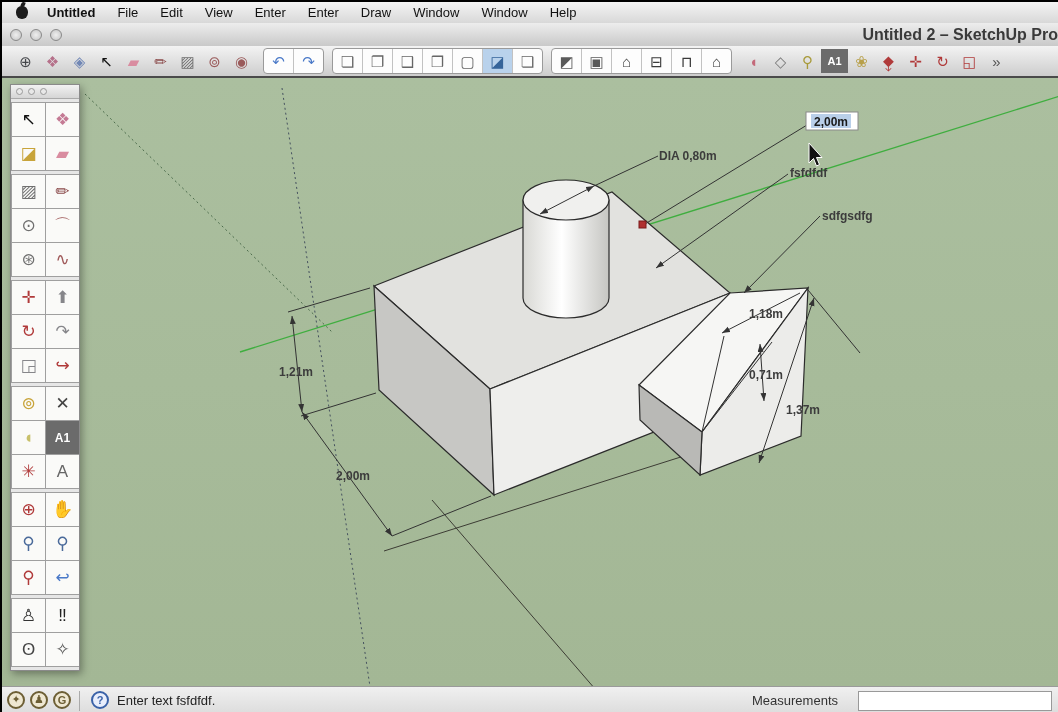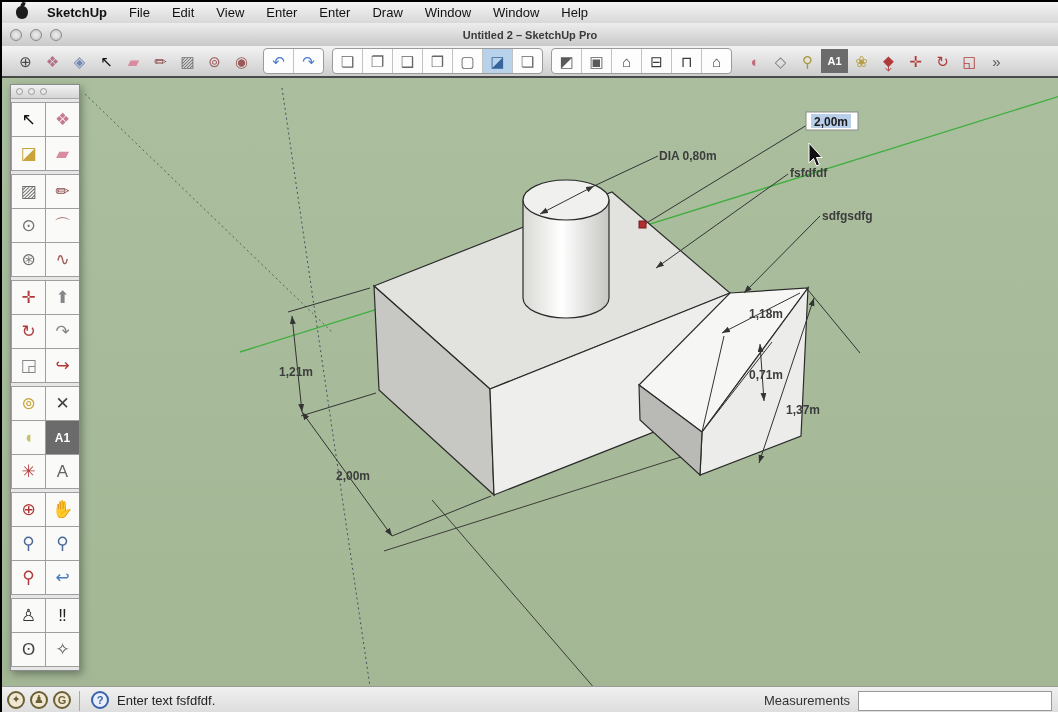--- a/index.html
+++ b/index.html
@@ -15,21 +15,21 @@
   .apple{width:12px;height:13px;background:#1c1c1c;border-radius:45% 45% 48% 48%;
     margin:0 8px 0 14px;position:relative;}
   .apple::before{content:"";position:absolute;top:-4px;left:5px;width:4px;height:5px;
     background:#1c1c1c;border-radius:60% 0 60% 0;transform:rotate(20deg);}
   
   #titlebar{position:absolute;left:0;top:21px;width:100%;height:23px;
     background:linear-gradient(#ededed,#c9c9c9);border-bottom:1px solid #8e8e8e;
     display:flex;align-items:center;}
   .tl{width:12px;height:12px;border-radius:50%;margin-left:8px;
     background:radial-gradient(#efefef,#c2c2c2);border:1px solid #8a8a8a;box-sizing:border-box;}
-  #title{position:absolute;left:0;right:0;text-align:center;font-size:11px;
+  #title{position:absolute;left:0;right:0;text-align:right;font-size:16px;
     font-weight:bold;color:#3a3a3a;}
   
   #toolbar{position:absolute;left:0;top:44px;width:100%;height:32px;
     background:linear-gradient(#f3f3f3,#cdcdcd);border-bottom:2px solid #4a4a4a;
     display:flex;align-items:center;padding-left:10px;box-sizing:border-box;}
   .tb-group{display:flex;align-items:center;margin-right:8px;}
   .tb-group.segment{background:#fdfdfd;border:1px solid #9a9a9a;border-radius:4px;overflow:hidden;}
   .tb-icon{width:27px;height:24px;display:flex;align-items:center;justify-content:center;
     font-size:15px;line-height:1;cursor:default;}
   .tb-group.segment .tb-icon{border-right:1px solid #c2c2c2;width:29px;}
@@ -56,34 +56,34 @@
   #statusbar{position:absolute;left:0;top:684px;width:100%;height:28px;
     background:linear-gradient(#f0f0f0,#dcdcdc);border-top:1px solid #9a9a9a;
     display:flex;align-items:center;font-size:13px;color:#222;box-sizing:border-box;}
   .sb-icon{width:18px;height:18px;border-radius:50%;display:flex;align-items:center;
     justify-content:center;font-size:11px;font-weight:bold;margin-left:5px;
     border:2px solid #6d5f35;color:#6d5f35;background:#efe8d2;box-sizing:border-box;}
   .sb-icon.help{border-color:#3a62a8;color:#3a62a8;background:#e8eefc;}
   #sb-divider{width:1px;height:20px;background:#aaa;margin:0 6px 0 8px;}
   #sb-message{margin-left:8px;}
   #sb-right{margin-left:auto;display:flex;align-items:center;}
-  #measure-label{color:#333;margin-right:8px;}
+  #measure-label{color:#333;margin-right:20px;}
   #measure-input{width:188px;height:16px;border:1px solid #999;background:#fff;
     font-size:12px;margin-right:6px;}
   svg text{font-family:"Liberation Sans","DejaVu Sans",sans-serif;}
 </style>
 </head>
 <body>
 
 <div id="screen">
 
   <div id="menubar">
     <div class="apple"></div>
 
-  <div class="menu-item app">SketchUp</div>
+  <div class="menu-item app">Untitled</div>
       <div class="menu-item">File</div>
       <div class="menu-item">Edit</div>
       <div class="menu-item">View</div>
       <div class="menu-item">Enter</div>
       <div class="menu-item">Enter</div>
       <div class="menu-item">Draw</div>
       <div class="menu-item">Window</div>
       <div class="menu-item">Window</div>
       <div class="menu-item">Help</div>
     </div>

